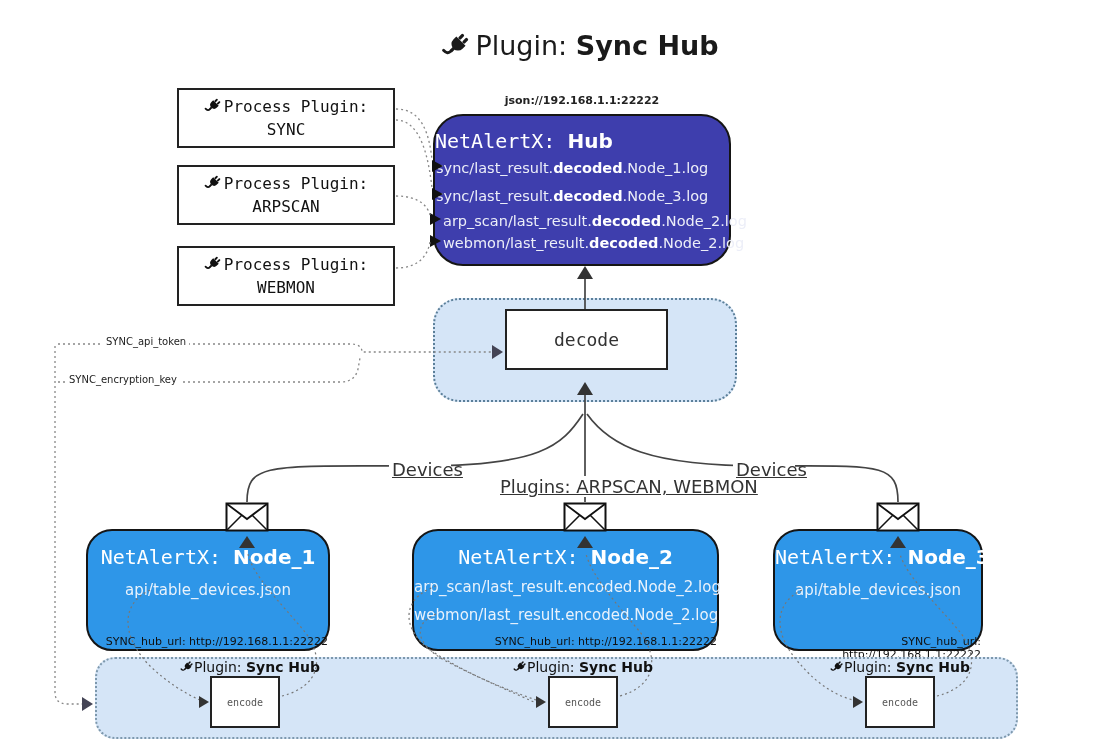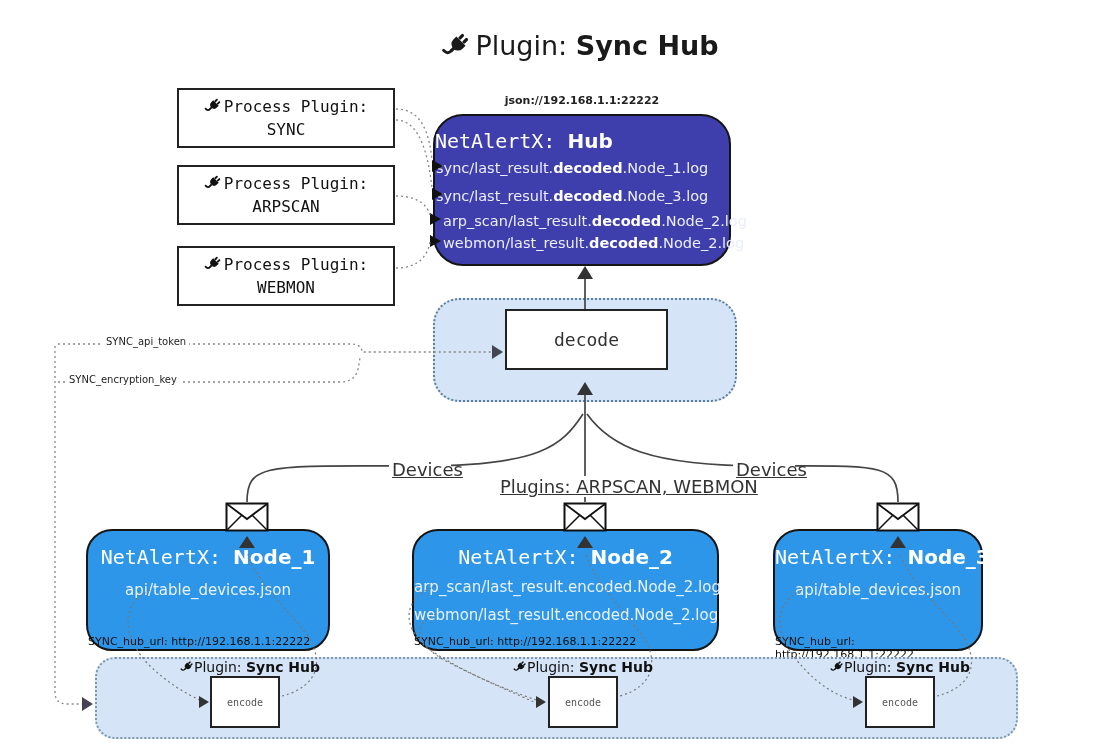--- a/index.html
+++ b/index.html
@@ -44,21 +44,21 @@
   .wire-label{background:#fff;padding:0 3px;font-size:10px;color:#222;z-index:4;white-space:nowrap;}
 
   
   .edge-label{background:#fff;padding:0 3px;font-size:18px;color:#333;z-index:4;white-space:nowrap;text-align:right;text-decoration:underline;}
 
   
   .node{background:var(--node-fill);border:2px solid #151515;border-radius:26px;z-index:1;height:122px;top:515px;}
   .node-title{position:absolute;left:0;top:14px;width:100%;text-align:center;color:#fff;font-size:20px;white-space:nowrap;}
   .node-title .tn{font-family:"DejaVu Sans","Liberation Sans",sans-serif;font-weight:700;}
   .node-file{position:absolute;left:0;width:100%;text-align:center;font-size:15px;color:#e9f2fc;white-space:nowrap;}
-  .node-hub-url{position:absolute;left:0;top:104px;width:100%;text-align:left;font-size:11px;color:#101010;}
+  .node-hub-url{position:absolute;left:0;top:104px;width:100%;text-align:right;font-size:11px;color:#101010;}
 
   
   .encode-panel{left:95px;top:643px;width:923px;height:82px;background:var(--panel-fill);
        border:2px dotted #7d98ad;border-radius:20px;z-index:1;}
   .enc-label{top:645px;width:160px;text-align:center;font-size:14px;color:#111;z-index:4;white-space:nowrap;}
   .enc-label .plug{width:14px;height:14px;vertical-align:-2px;}
   .enc-label b{font-weight:700;}
   .enc-box{top:662px;width:70px;height:52px;background:#fff;border:2px solid #222;
        display:flex;align-items:center;justify-content:center;font-size:10px;color:#555;z-index:2;}
 

